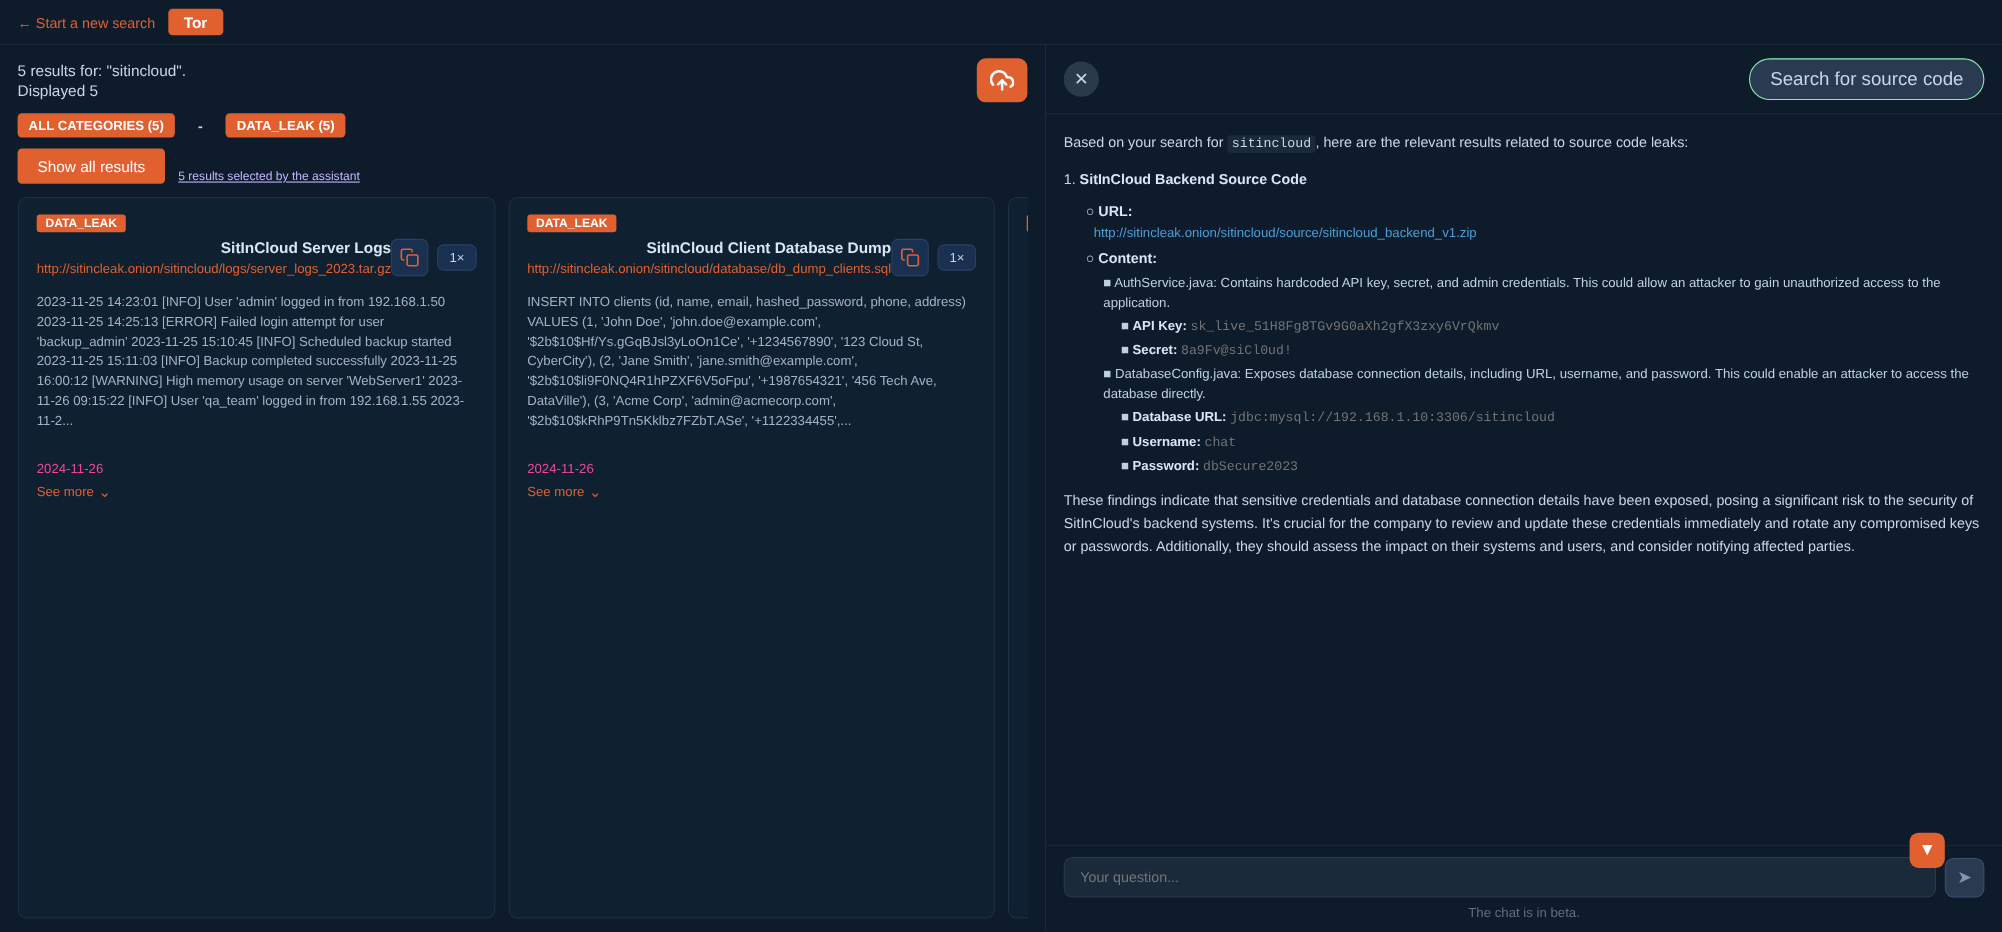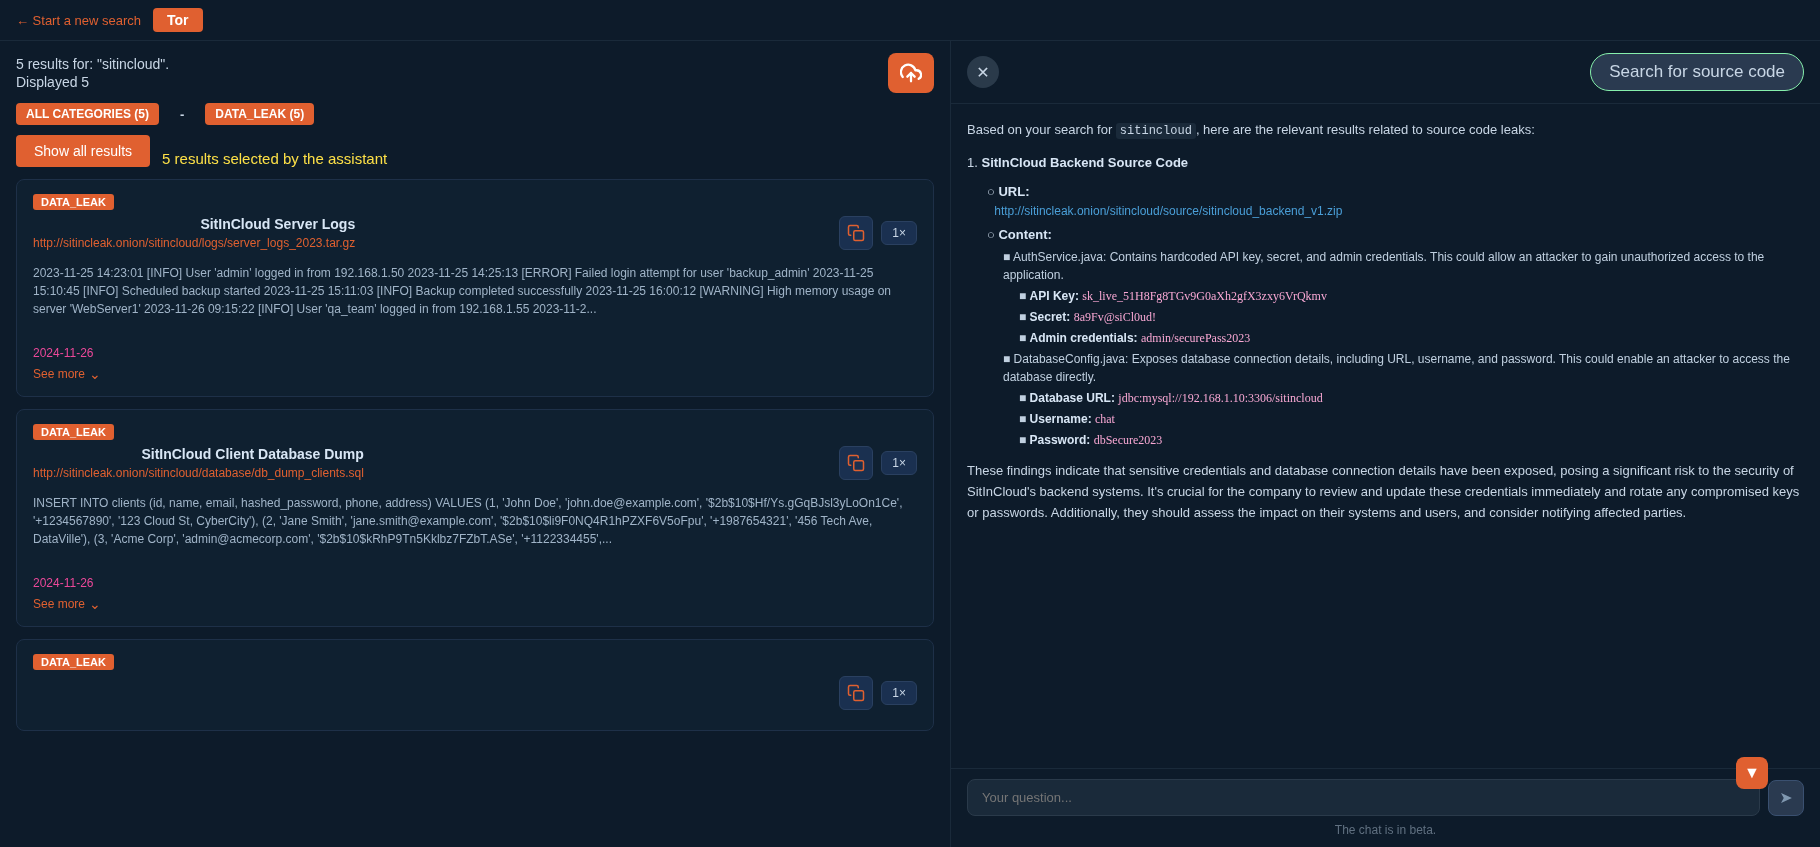--- a/index.html
+++ b/index.html
@@ -117,30 +117,31 @@
       background: #e06030;
       color: white;
       border: none;
       border-radius: 4px;
       padding: 8px 18px;
       font-size: 14px;
       cursor: pointer;
       font-weight: 500;
     }
     .assistant-note {
-      color: #fde047;
-      font-size: 15px;
+      color: #c4b5fd;
+      font-size: 11px;
+      text-decoration: underline;
     }
 
     
     .results-scroll {
       overflow-y: auto;
       flex: 1;
       display: flex;
-      flex-direction: column;
+      flex-direction: row;
       gap: 12px;
     }
     .result-card {
       background: #0f2030;
       border: 1px solid #1e3048;
       border-radius: 8px;
       padding: 14px 16px;
     }
     .card-header {
       display: flex;
@@ -304,23 +305,23 @@
       line-height: 1.5;
     }
     .sub-bullet {
       margin-left: 36px;
       margin-bottom: 3px;
       font-size: 12px;
       color: #c0d0e0;
       line-height: 1.5;
     }
     .code-value {
-      font-family: Liberation Serif, serif;
-      font-size: 12px;
-      color: #f9a8d4;
+      font-family: Liberation Mono, monospace;
+      font-size: 12px;
+      color: #737373;
     }
     .summary-text {
       color: #c8d6e5;
       font-size: 13px;
       line-height: 1.6;
       margin-top: 12px;
     }
 
     
     .chat-footer {
@@ -538,23 +539,20 @@
 
         <div class="sub-bullet">
           ■ <span>AuthService.java: Contains hardcoded API key, secret, and admin credentials. This could allow an attacker to gain unauthorized access to the application.</span>
         </div>
         <div class="sub-bullet" style="margin-left:52px;">
           ■ <span class="bold-label">API Key:</span> <span class="code-value">sk_live_51H8Fg8TGv9G0aXh2gfX3zxy6VrQkmv</span>
         </div>
         <div class="sub-bullet" style="margin-left:52px;">
           ■ <span class="bold-label">Secret:</span> <span class="code-value">8a9Fv@siCl0ud!</span>
         </div>
-        <div class="sub-bullet" style="margin-left:52px;">
-          ■ <span class="bold-label">Admin credentials:</span> <span class="code-value">admin/securePass2023</span>
-        </div>
 
         <div class="sub-bullet">
           ■ <span>DatabaseConfig.java: Exposes database connection details, including URL, username, and password. This could enable an attacker to access the database directly.</span>
         </div>
         <div class="sub-bullet" style="margin-left:52px;">
           ■ <span class="bold-label">Database URL:</span> <span class="code-value">jdbc:mysql://192.168.1.10:3306/sitincloud</span>
         </div>
         <div class="sub-bullet" style="margin-left:52px;">
           ■ <span class="bold-label">Username:</span> <span class="code-value">chat</span>
         </div>

